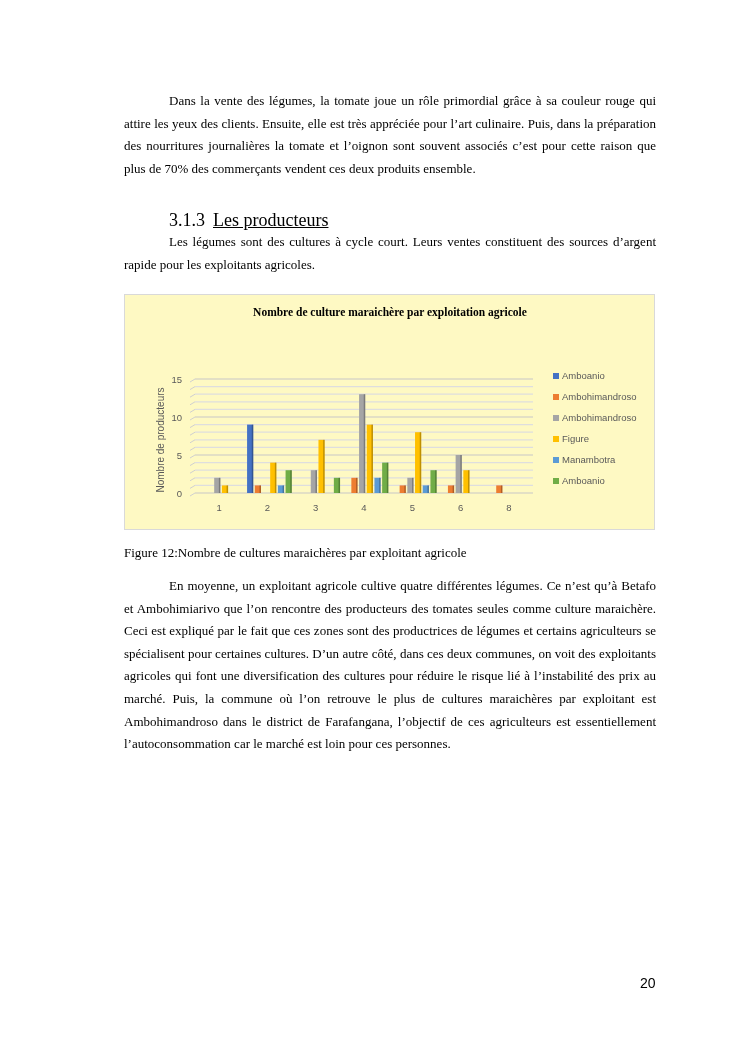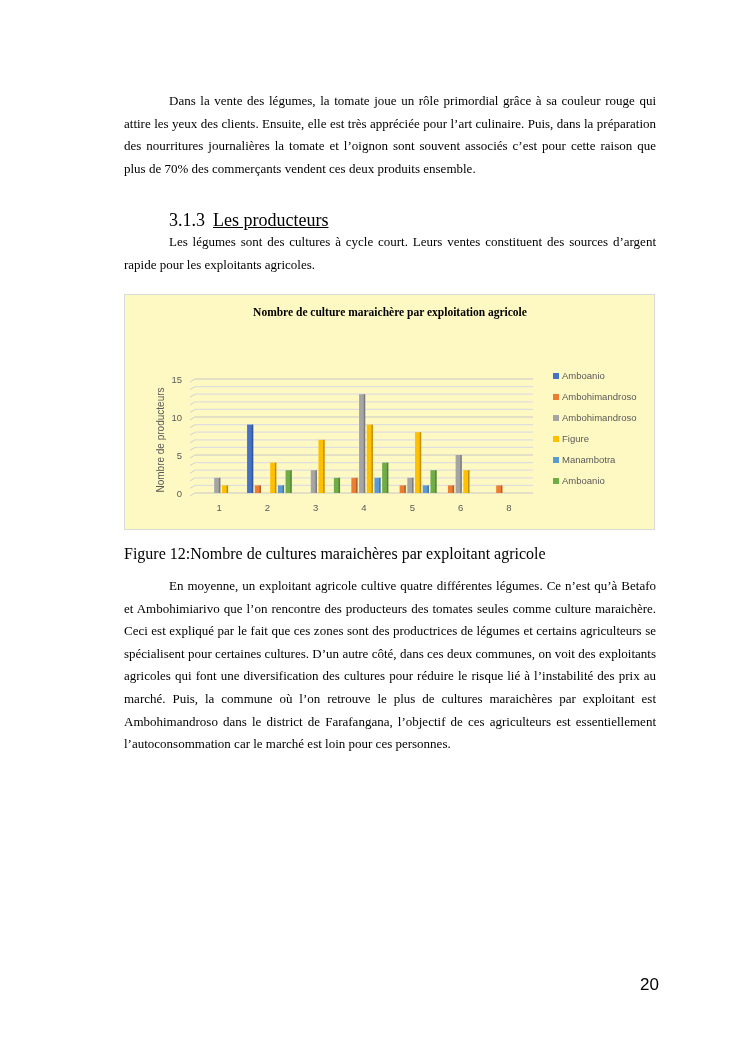--- a/index.html
+++ b/index.html
@@ -5,22 +5,22 @@
   html, body { margin:0; padding:0; background:#ffffff; }
   body { width:745px; height:1053px; position:relative; overflow:hidden; font-family:"Liberation Serif", serif; color:#000; }
   .page { position:absolute; left:0; top:0; width:745px; height:1053px; }
   .para { position:absolute; left:124px; width:532px; font-size:13px; line-height:22.6px; text-align:justify; }
   .indent { text-indent:45px; }
   .heading { position:absolute; left:169px; top:209px; font-size:18px; line-height:22px; }
   .heading .num { display:inline-block; width:44px; }
   .heading .title { text-decoration:underline; }
   .chart-box { position:absolute; left:124px; top:294px; width:531px; height:236px; border:1px solid #d9d9d9; box-sizing:border-box; background:#fef9c3; }
   .chart-box svg { position:absolute; left:0; top:0; }
-  .caption { position:absolute; left:124px; top:545px; font-size:16px; }
-  .page-number { position:absolute; left:640px; top:975px; font-family:"Liberation Sans", sans-serif; font-size:17px; }
+  .caption { position:absolute; left:124px; top:545px; font-size:13px; }
+  .page-number { position:absolute; left:640px; top:975px; font-family:"Liberation Sans", sans-serif; font-size:14px; }
   .legend { position:absolute; left:428px; top:70px; font-family:"Liberation Sans", sans-serif; font-size:9.5px; color:#595959; }
   .legend-item { display:flex; align-items:center; height:21px; }
   .legend-swatch { width:6px; height:6px; margin-right:3px; }
 </style>
 </head>
 <body>
 
 <div class="page">
   <p class="para indent" style="top:90px;margin:0;">Dans la vente des légumes, la tomate joue un rôle primordial grâce à sa couleur rouge qui attire les yeux des clients. Ensuite, elle est très appréciée pour l’art culinaire. Puis, dans la préparation des nourritures journalières la tomate et l’oignon sont souvent associés c’est pour cette raison que plus de 70% des commerçants vendent ces deux produits ensemble.</p>
 

